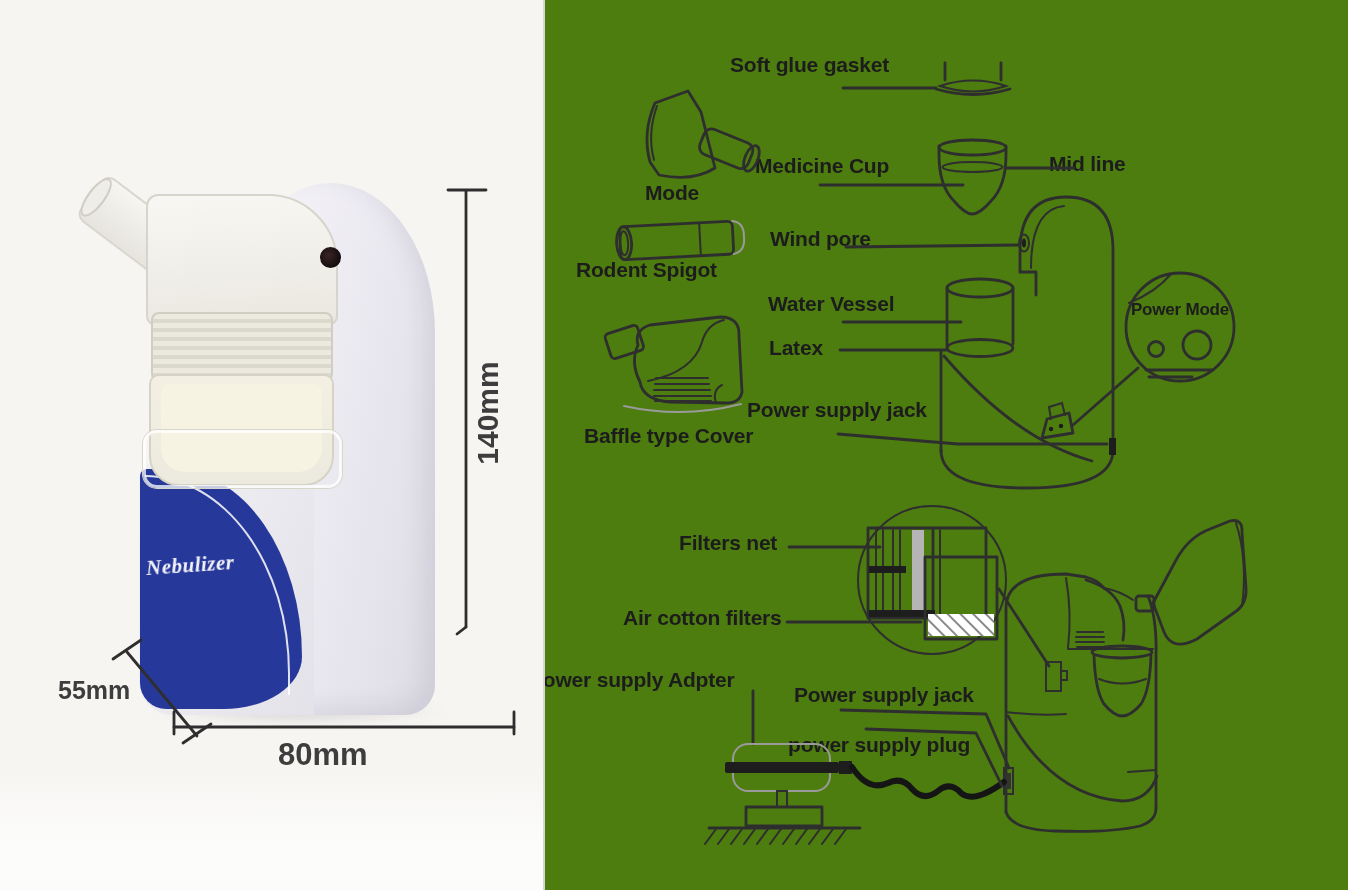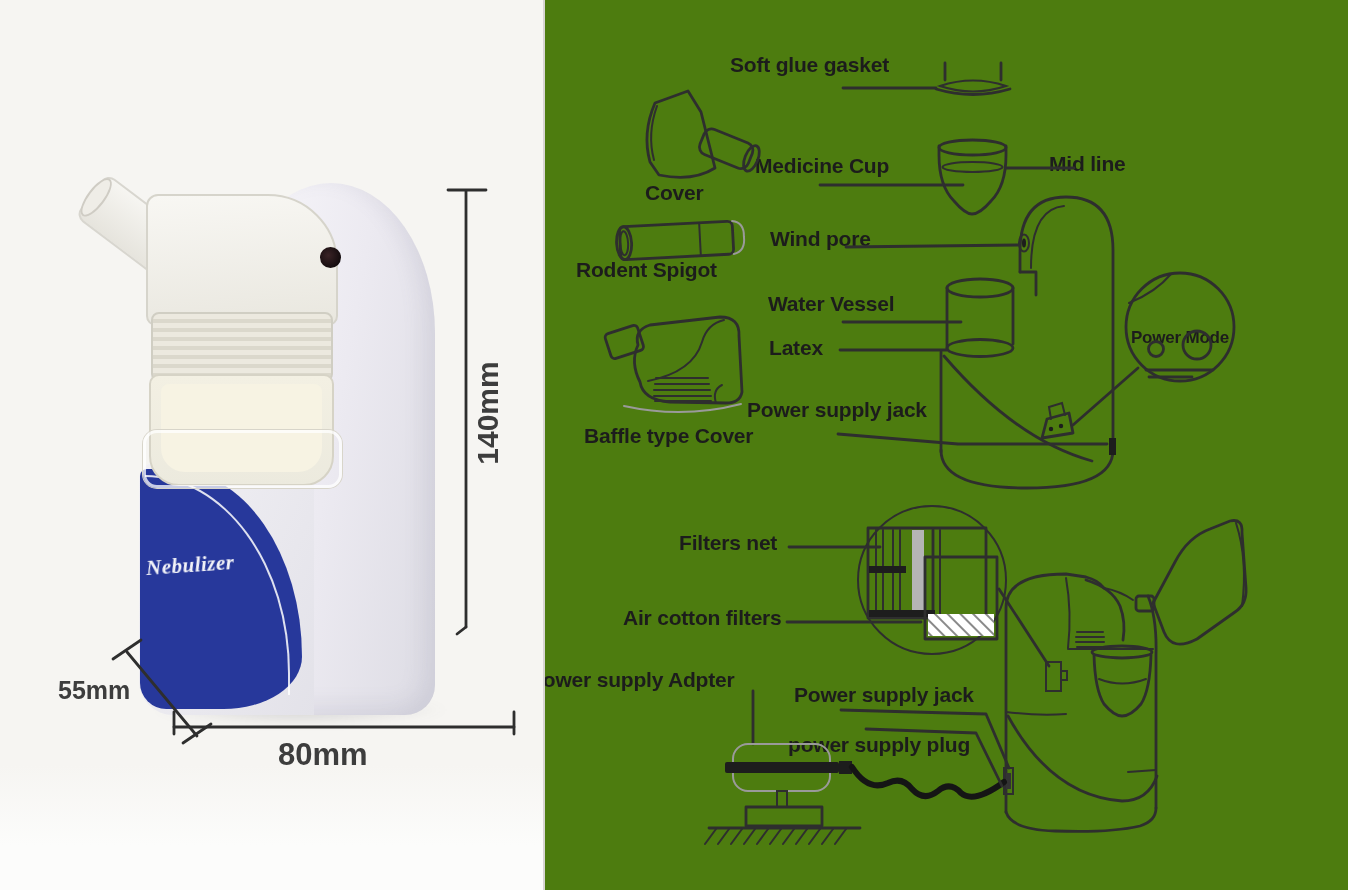--- a/index.html
+++ b/index.html
@@ -84,29 +84,29 @@
     <div class="pp" id="chamber-cup"></div>
     <div class="pp" id="clamp-ring"></div>
     <div class="pp" id="power-dot"></div>
     <div class="dim" id="dim-140">140mm</div>
     <div class="dim" id="dim-55">55mm</div>
     <div class="dim" id="dim-80">80mm</div>
   </div>
 
   <div id="diagram-panel">
     <div class="dlabel" style="left:185px;top:53px">Soft glue gasket</div>
-    <div class="dlabel" style="left:100px;top:181px">Cover</div>
+    <div class="dlabel" style="left:100px;top:181px">Mode</div>
     <div class="dlabel" style="left:210px;top:154px">Medicine Cup</div>
     <div class="dlabel" style="left:504px;top:152px">Mid line</div>
     <div class="dlabel" style="left:225px;top:227px">Wind pore</div>
     <div class="dlabel" style="left:31px;top:258px">Rodent Spigot</div>
     <div class="dlabel" style="left:223px;top:292px">Water Vessel</div>
     <div class="dlabel" style="left:224px;top:336px">Latex</div>
     <div class="dlabel" style="left:202px;top:398px">Power supply jack</div>
-    <div class="dlabel" id="lbl-power-mode" style="left:575px;top:328px">Power Mode</div>
+    <div class="dlabel" id="lbl-power-mode" style="left:575px;top:300px">Power Mode</div>
     <div class="dlabel" style="left:39px;top:424px">Baffle type Cover</div>
     <div class="dlabel" style="left:134px;top:531px">Filters net</div>
     <div class="dlabel" style="left:78px;top:606px">Air cotton filters</div>
     <div class="dlabel" style="left:-16px;top:668px">Power supply Adpter</div>
     <div class="dlabel" style="left:249px;top:683px">Power supply jack</div>
     <div class="dlabel" style="left:243px;top:733px">power supply plug</div>
   </div>
 
   <svg id="lineart" width="1348" height="890" viewBox="0 0 1348 890">
     <defs>

